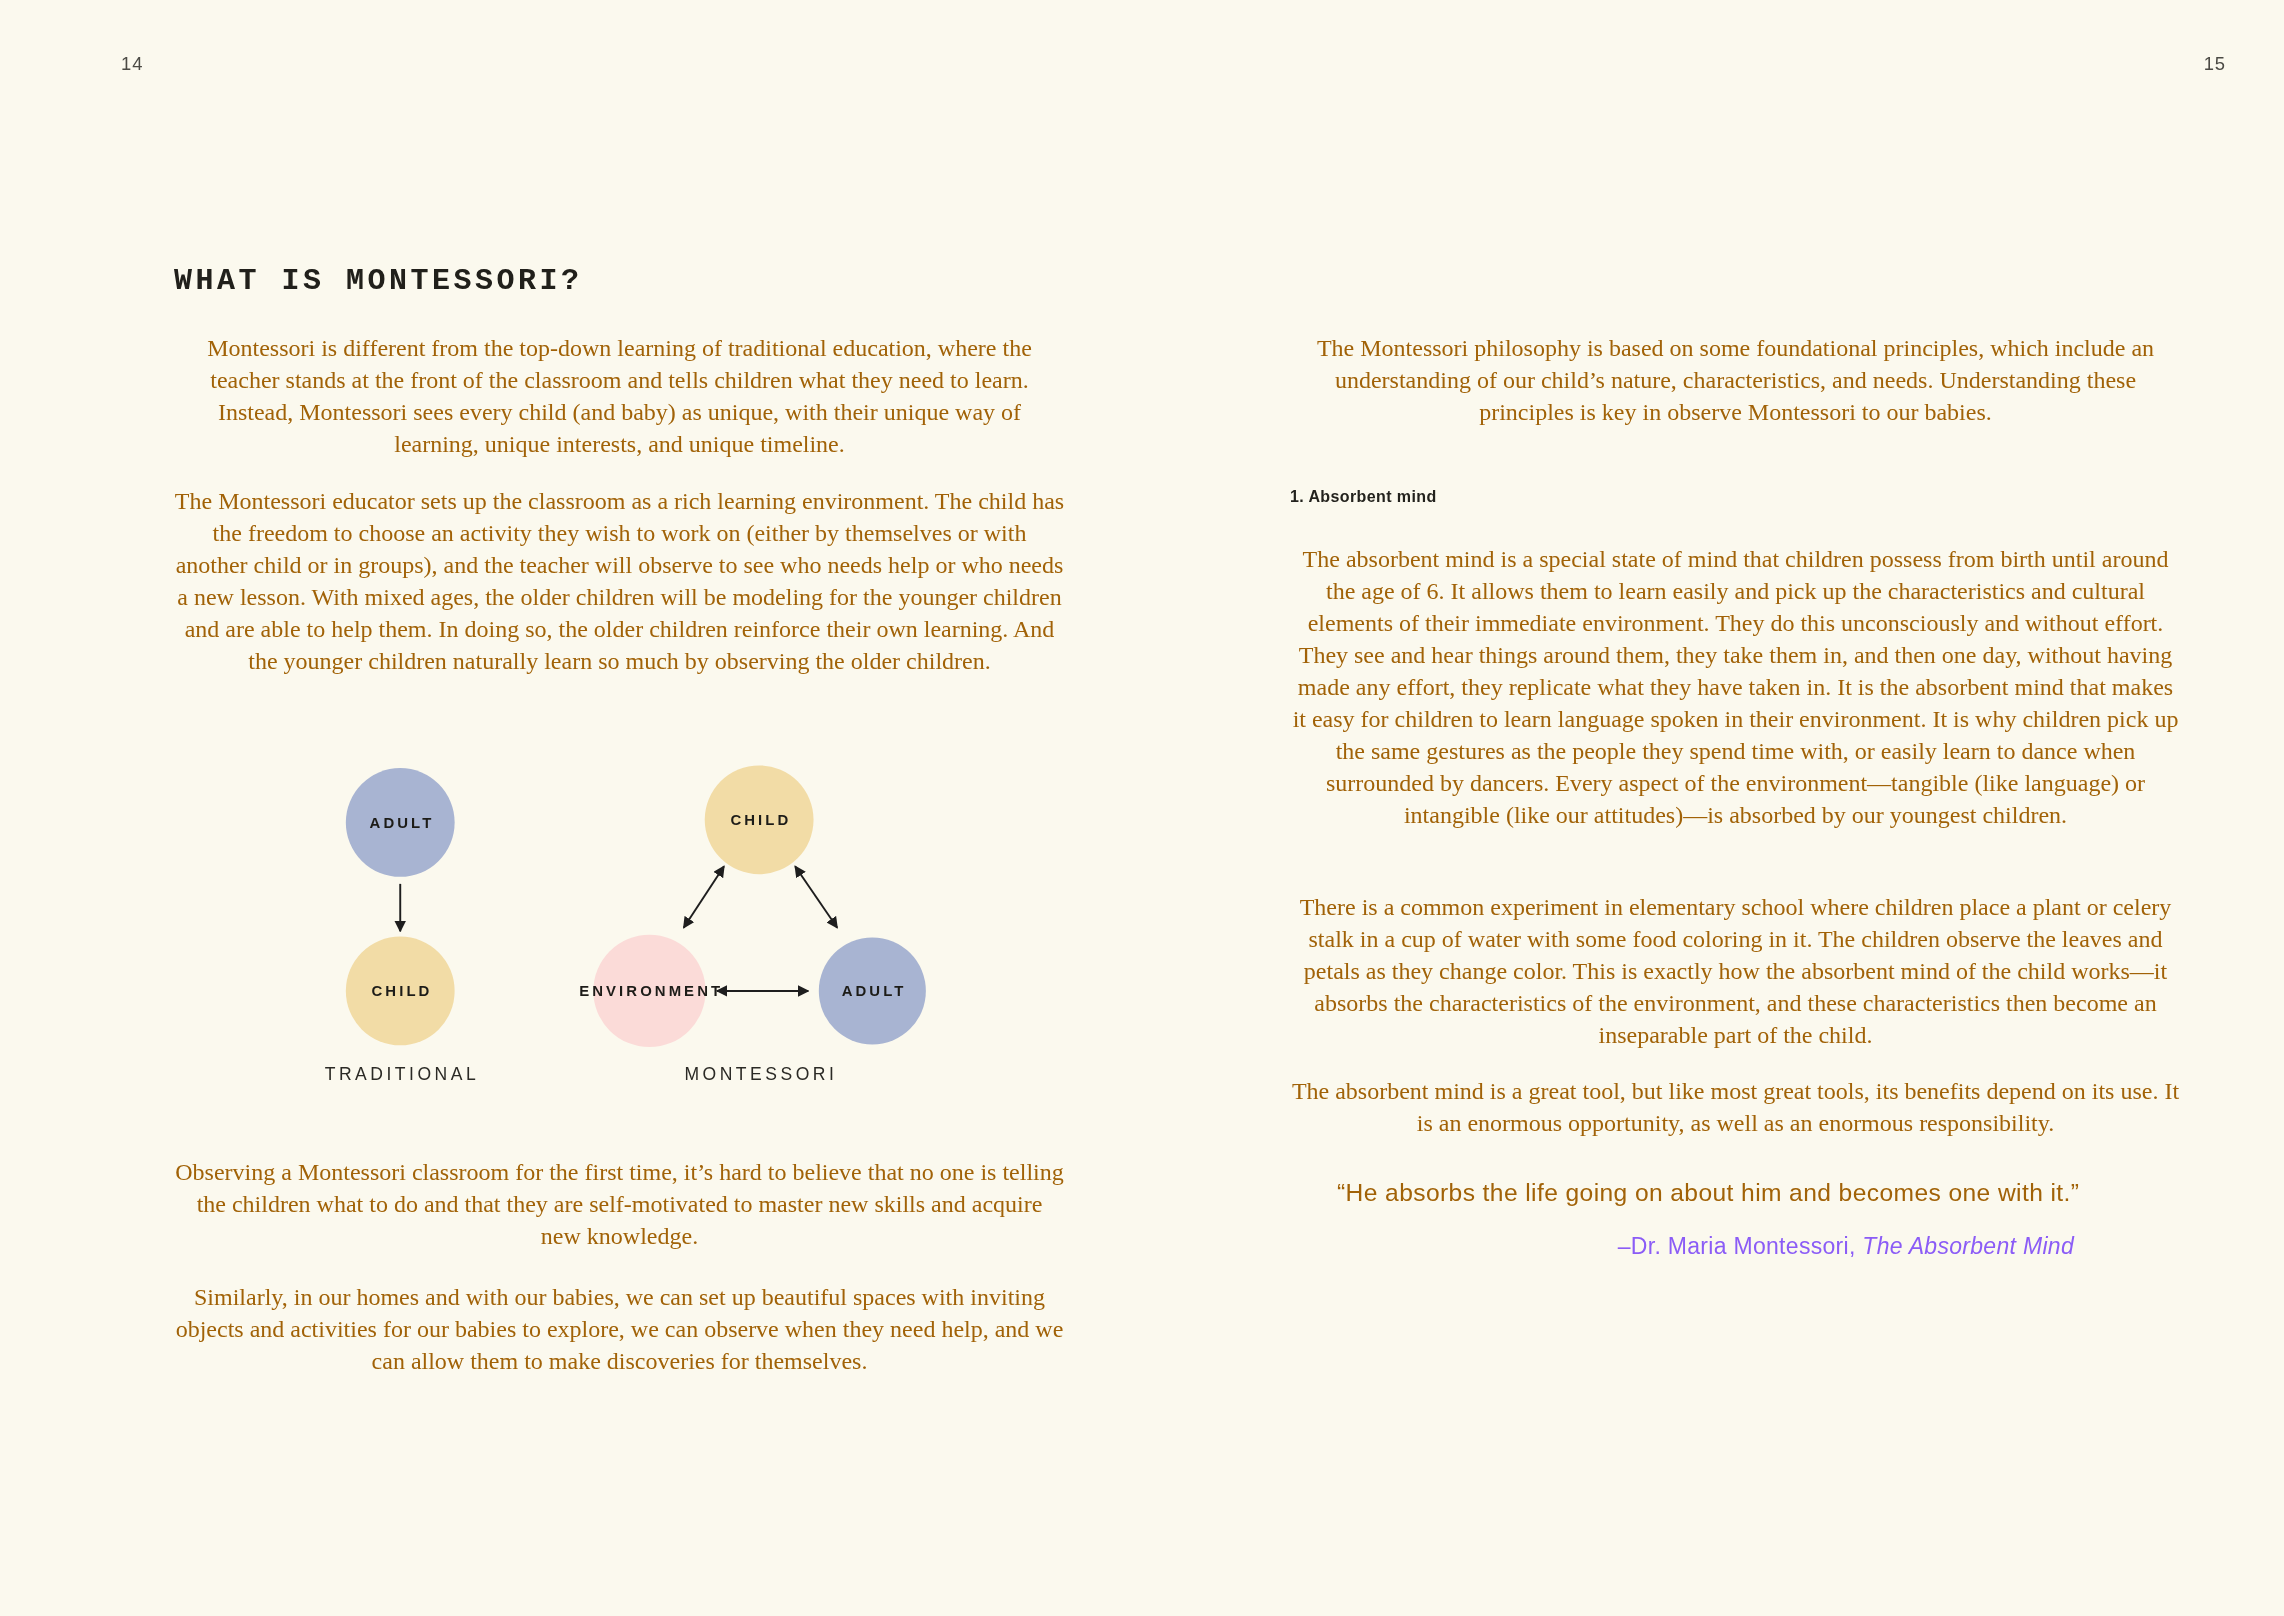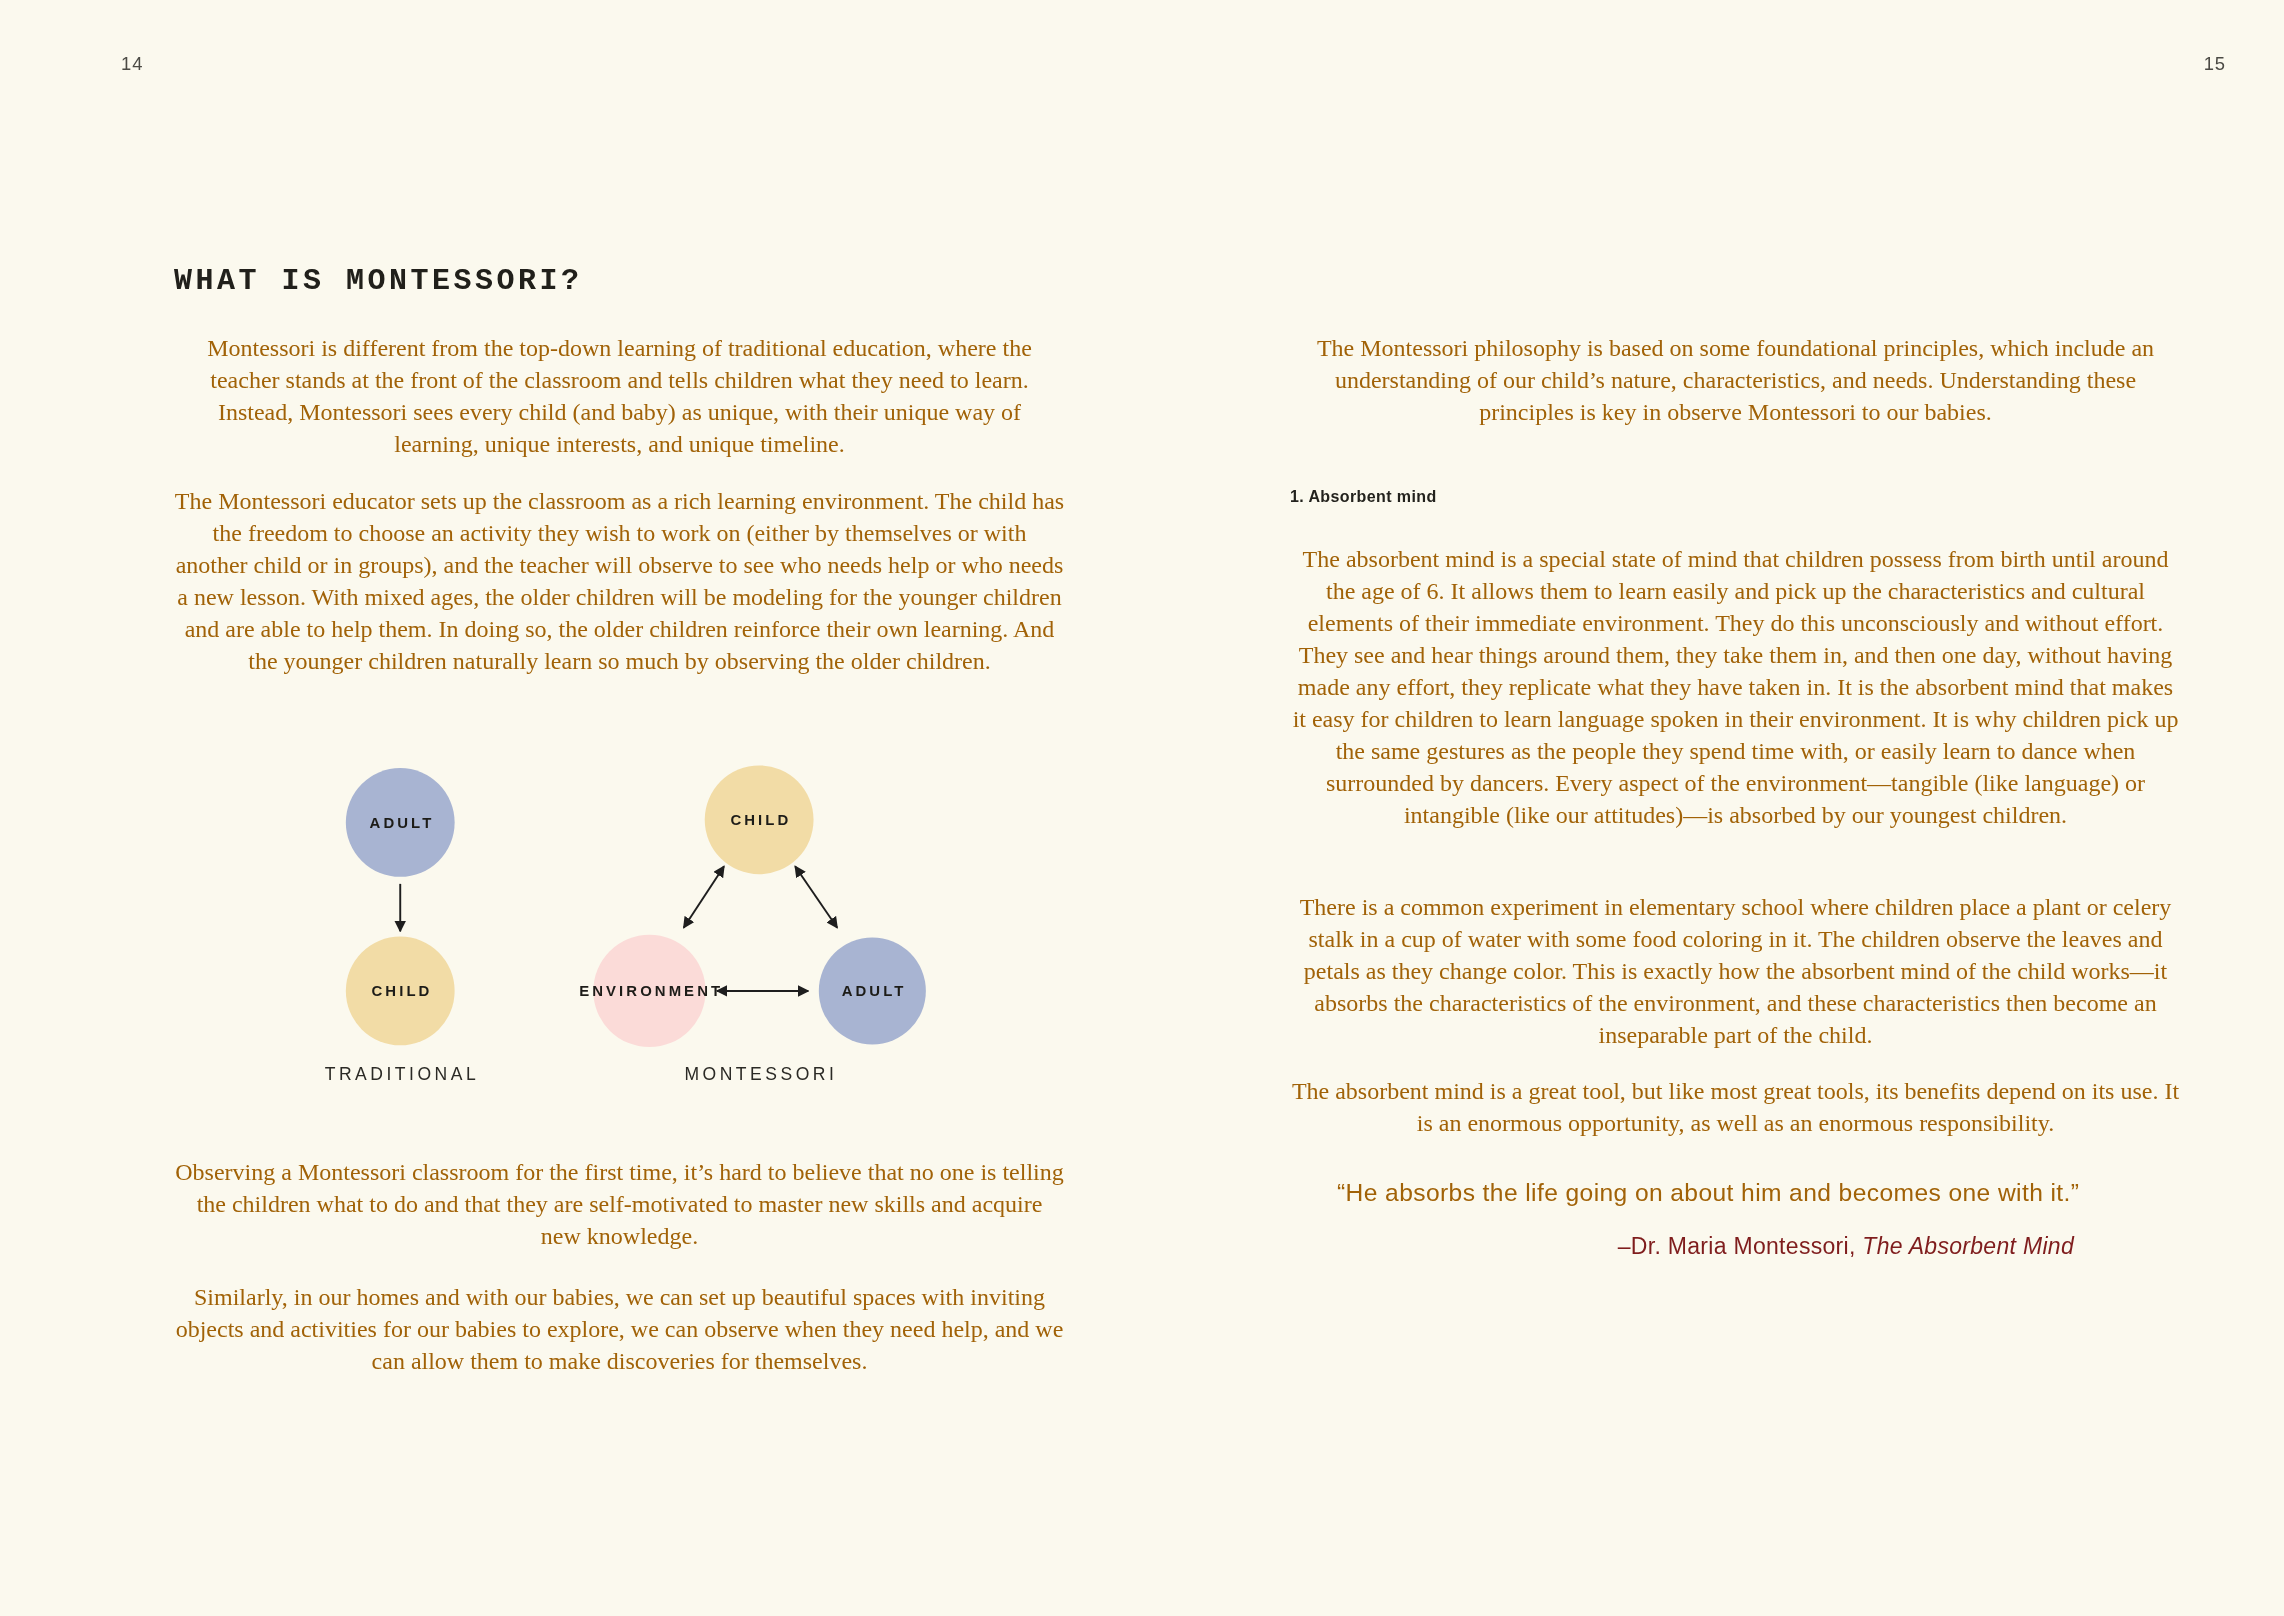--- a/index.html
+++ b/index.html
@@ -43,21 +43,21 @@
 
   .quote{
     position:absolute;left:195px;top:1179px;width:843px;margin:0;
     font-family:"Liberation Sans","DejaVu Sans",sans-serif;
     font-weight:300;font-size:24.6px;color:#a16207;letter-spacing:0.4px;
   }
   .attribution{
     position:absolute;left:148px;top:1233px;width:784px;margin:0;
     text-align:right;
     font-family:"Liberation Sans","DejaVu Sans",sans-serif;
-    font-weight:300;font-size:23px;color:#7f1d1d;letter-spacing:0.3px;
+    font-weight:300;font-size:23px;color:#8b5cf6;letter-spacing:0.3px;
   }
   .attribution .title{font-style:italic;}
 
   .diagram{position:absolute;left:246px;top:754px;}
   .circle-label{
     font-family:"Liberation Sans","DejaVu Sans",sans-serif;
     font-weight:700;font-size:17px;letter-spacing:3.5px;
     fill:#1d1c18;text-anchor:middle;
   }
   .diagram-caption{

